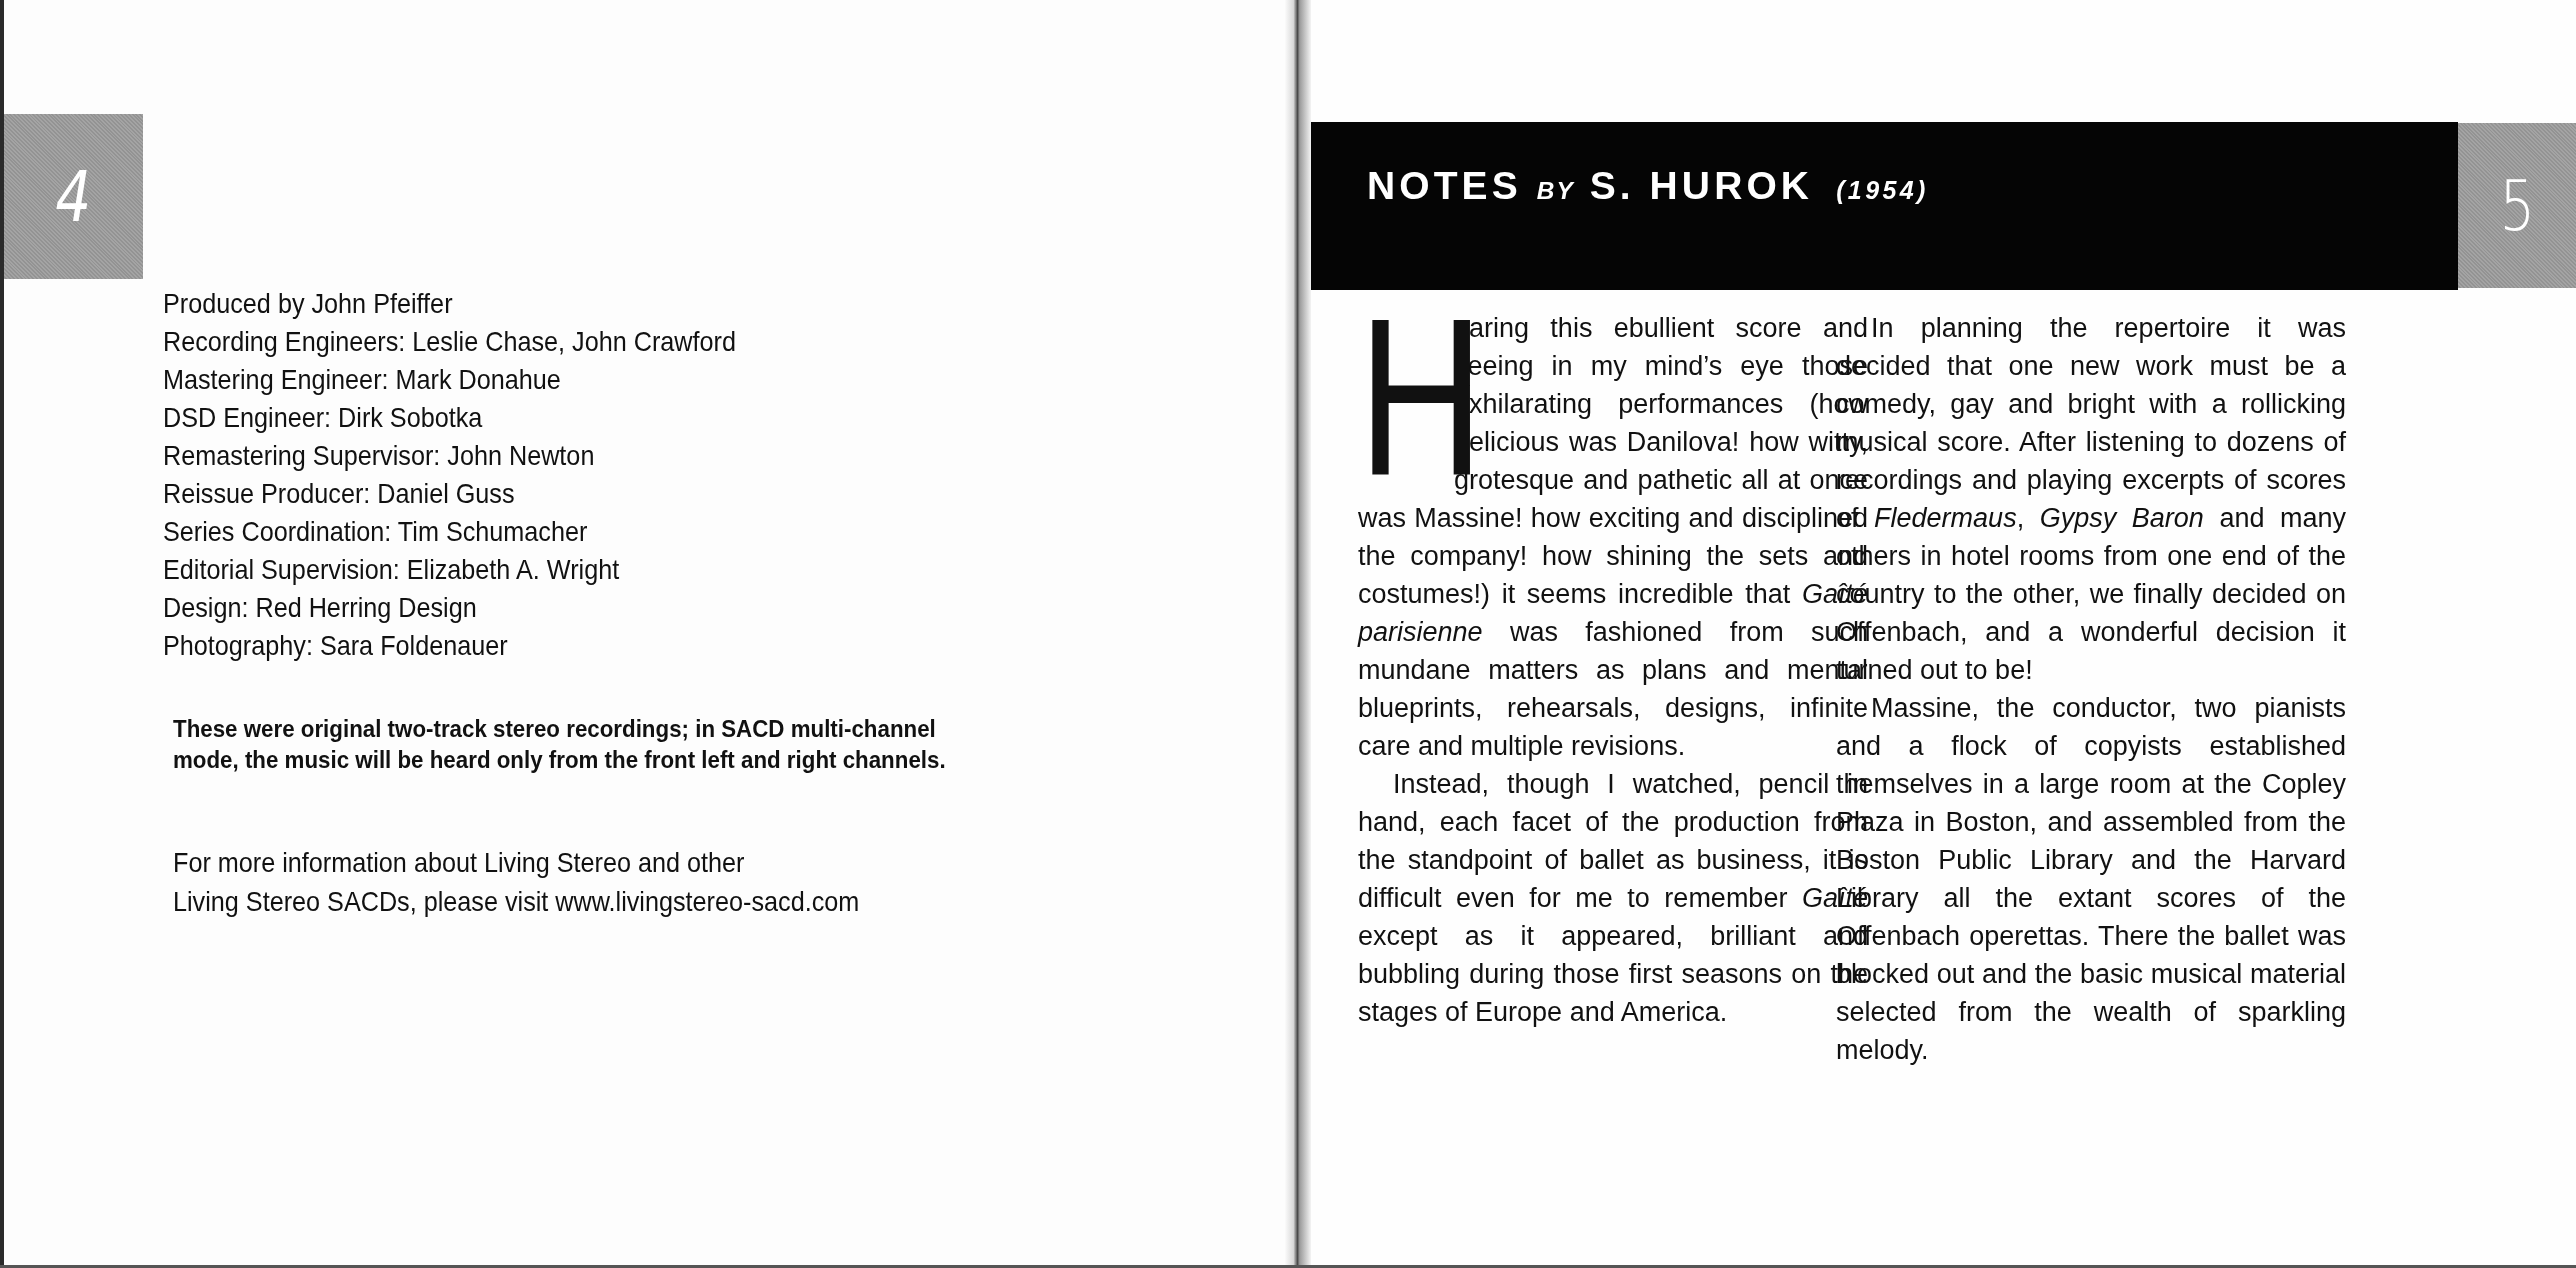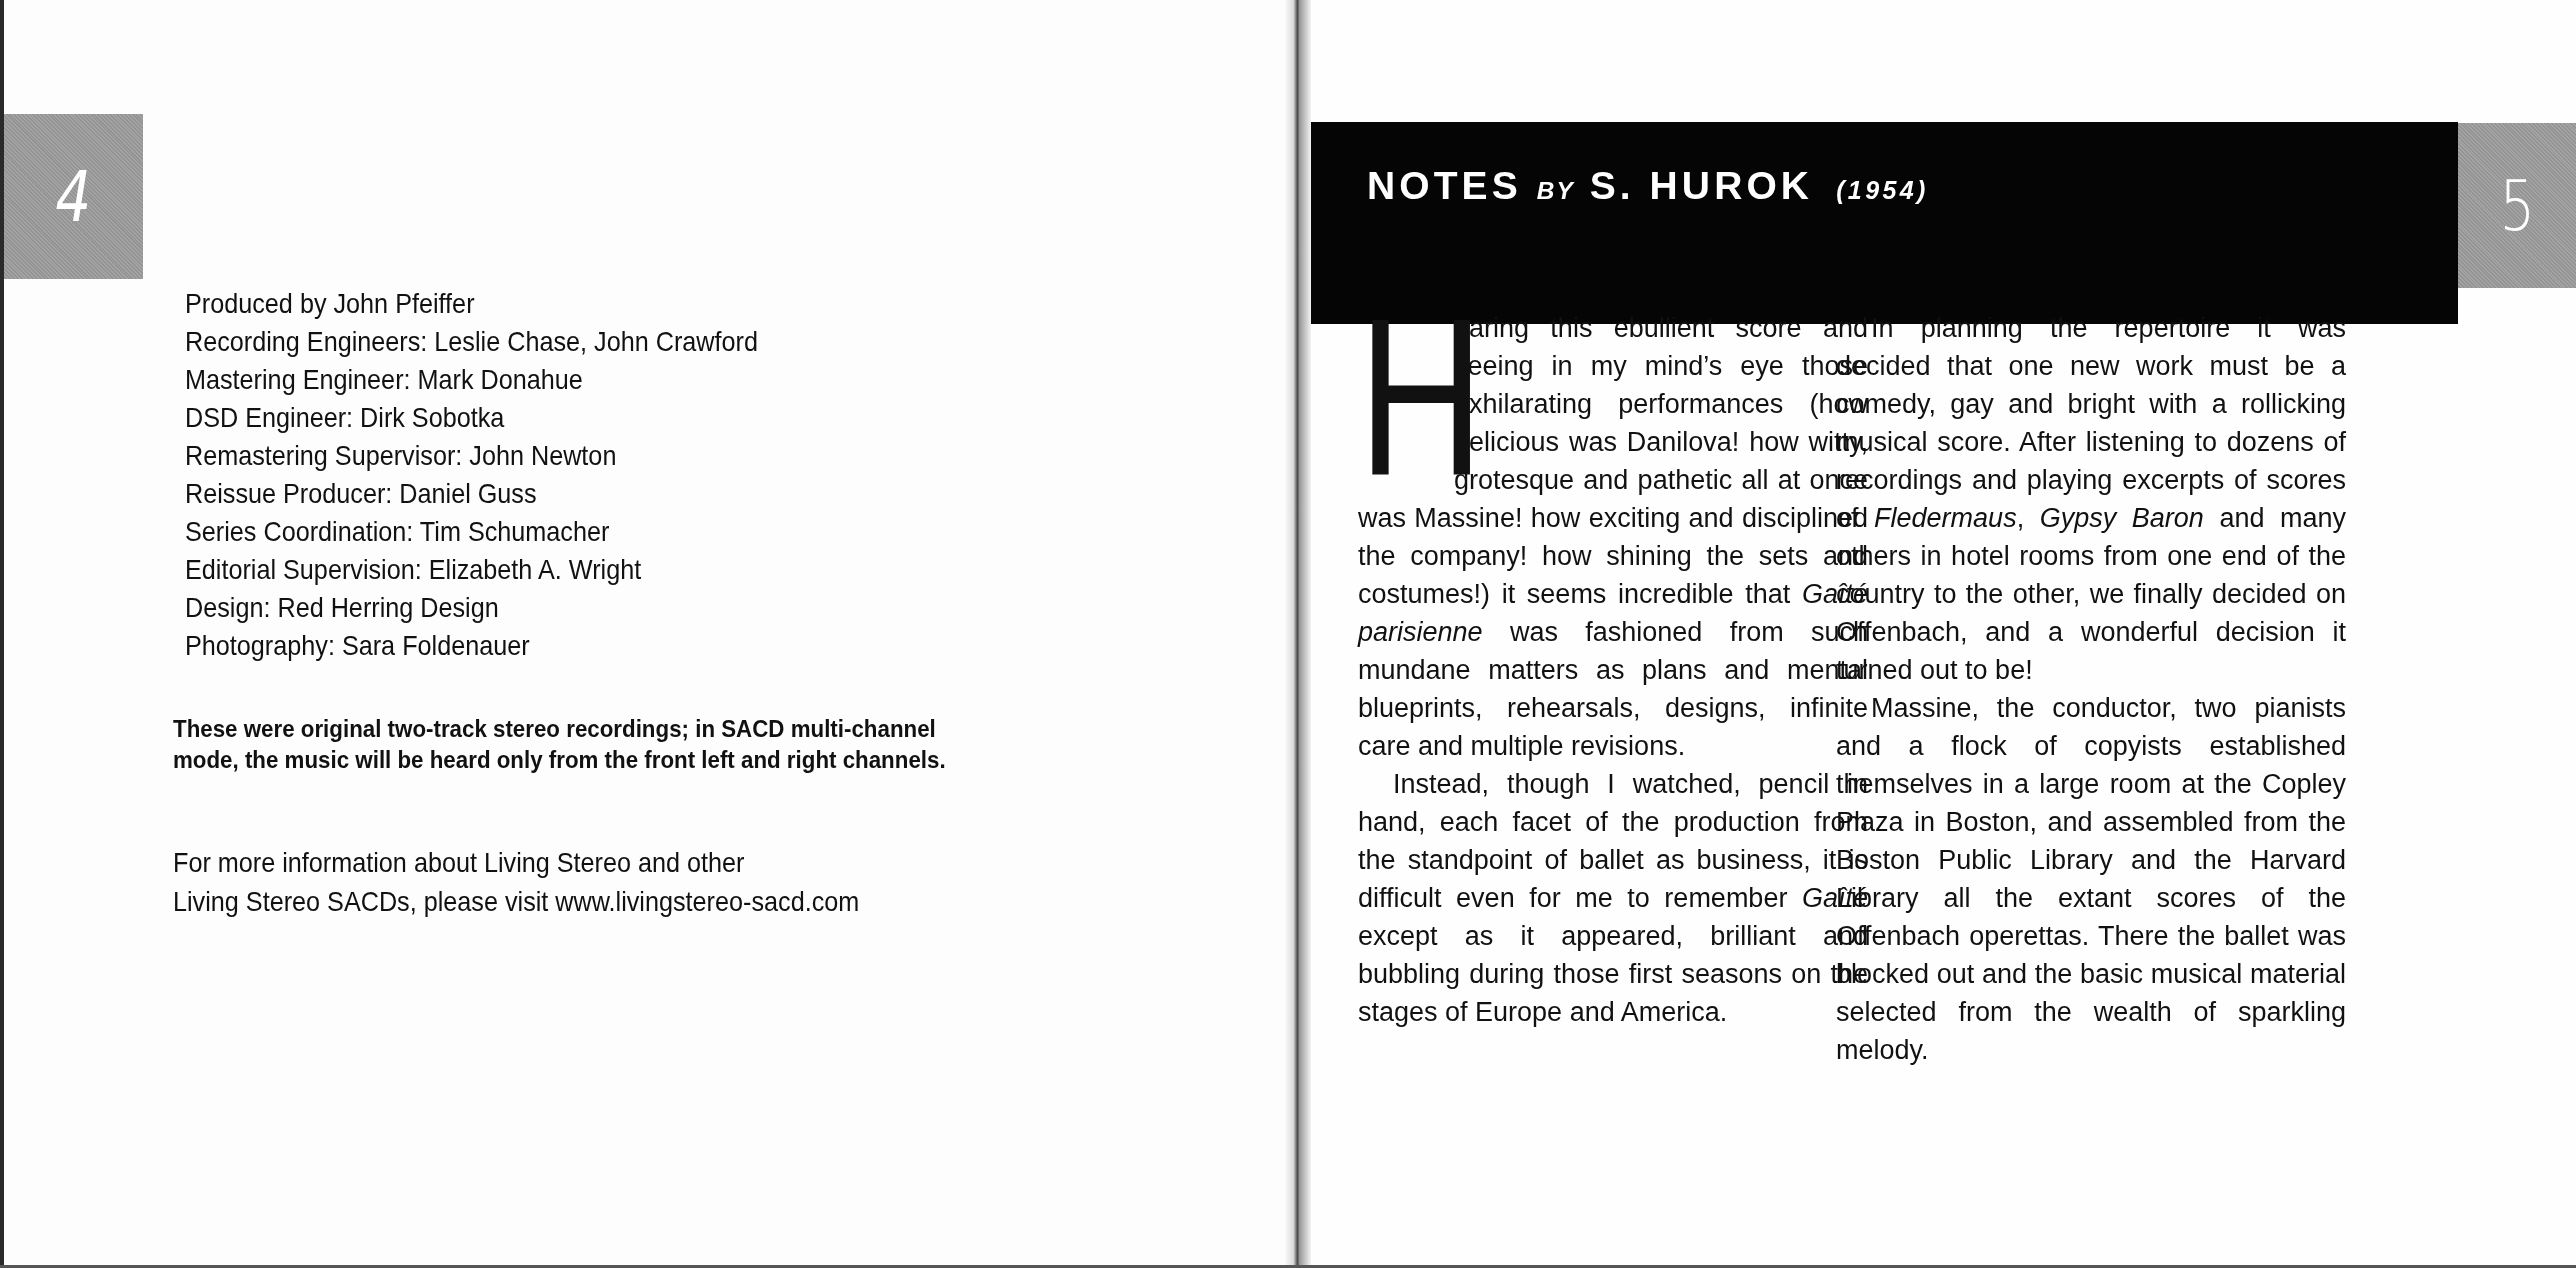--- a/index.html
+++ b/index.html
@@ -28,40 +28,40 @@
   #pnum-left { left:4.1px; top:114px; width:139px; height:165px; }
   #pnum-right { left:2458px; top:123px; width:118px; height:165px; }
   .pnum {
     color:#ffffff; font-family:"DejaVu Sans", sans-serif; font-weight:200;
     font-size:70px; font-style:italic; letter-spacing:0;
     transform:scaleX(0.8);
   }
   #pnum-right .pnum { font-style:normal; }
 
   
-  .credits { position:absolute; left:185px; top:285px; width:881px; }
+  .credits { position:absolute; left:163px; top:285px; width:881px; }
   .credit-line {
     font-size:28px; line-height:38px; white-space:nowrap;
     transform:scaleX(0.9); transform-origin:left center;
   }
   .credit-group + .credit-group { }
   .sacd-note {
     position:absolute; left:173px; top:714px; width:833px;
     font-size:24px; line-height:30.5px; font-weight:bold;
     transform:scaleX(0.93); transform-origin:left top;
   }
   .info {
     position:absolute; left:173px; top:843px; width:949px;
     font-size:28px; line-height:39px; white-space:nowrap;
     transform:scaleX(0.9); transform-origin:left top;
   }
 
   
   .header-band {
-    position:absolute; left:1295px; top:122px; width:1163px; height:202px;
+    position:absolute; left:1295px; top:122px; width:1163px; height:168px;
     background:#050505;
   }
   .header-title {
     position:absolute; left:72px; top:42px; color:#fff; white-space:nowrap;
     font-weight:bold; font-size:39px; letter-spacing:4.1px;
   }
   .header-title .small-by { font-size:24.4px; letter-spacing:2px; font-style:italic; }
   .header-title .year { font-size:25px; font-style:italic; letter-spacing:3.4px; margin-left:8.1px; }
   .header-sub {
     position:absolute; left:72px; top:95px; color:#fff; white-space:nowrap;

